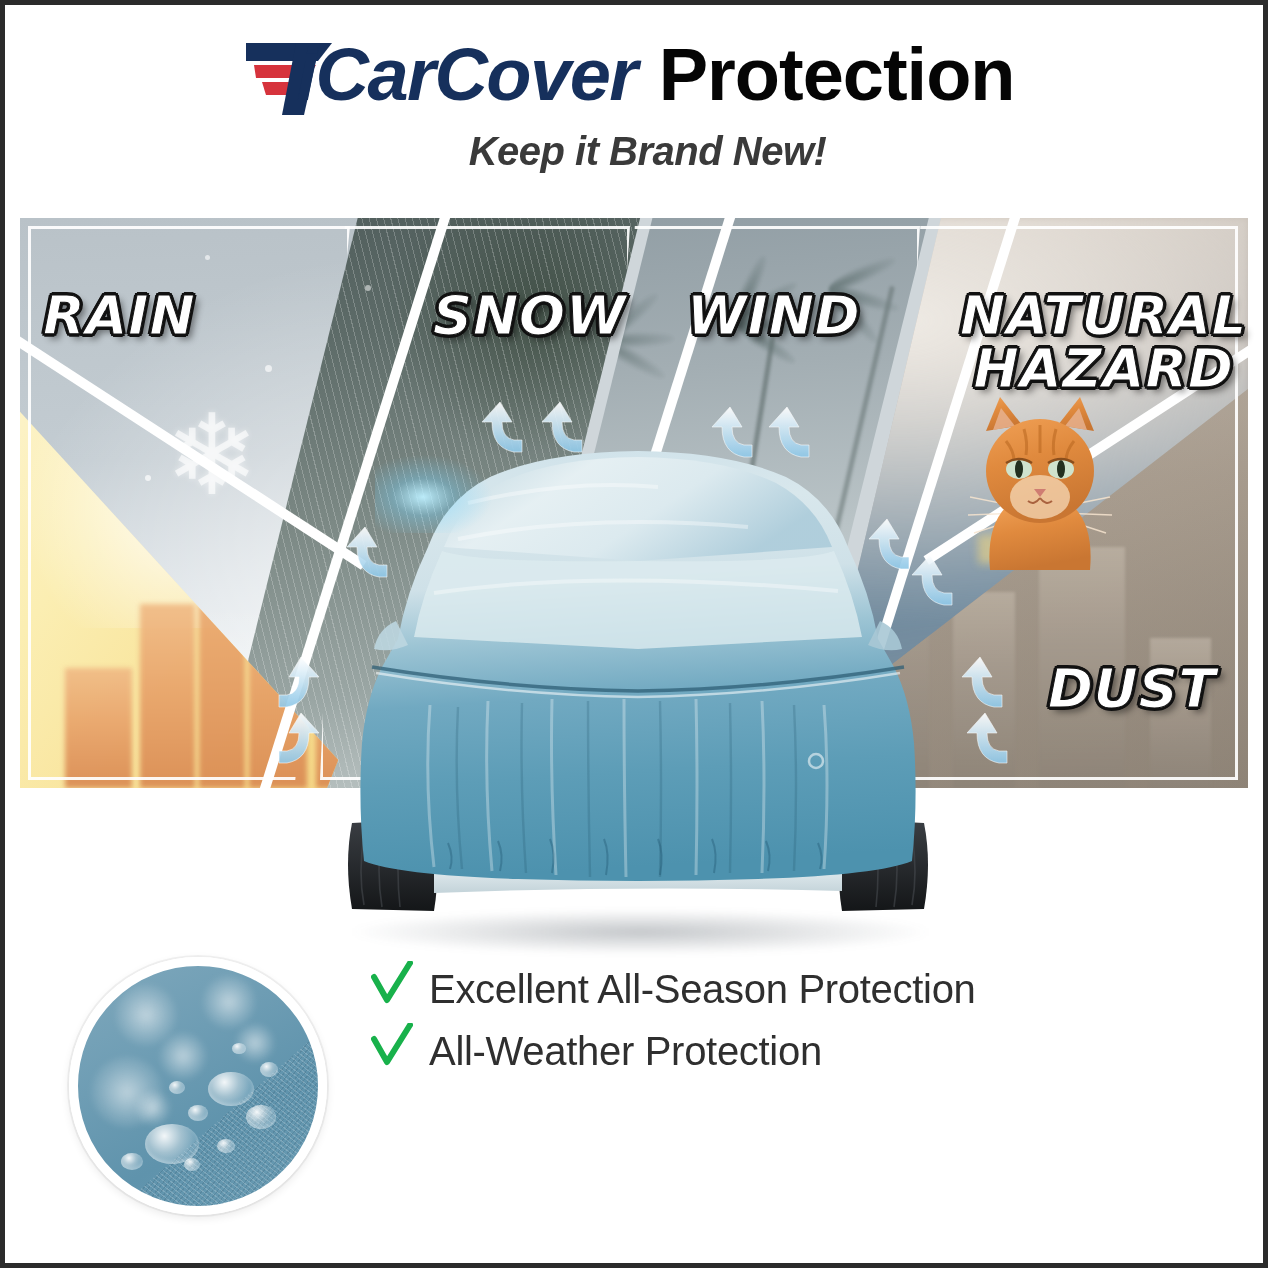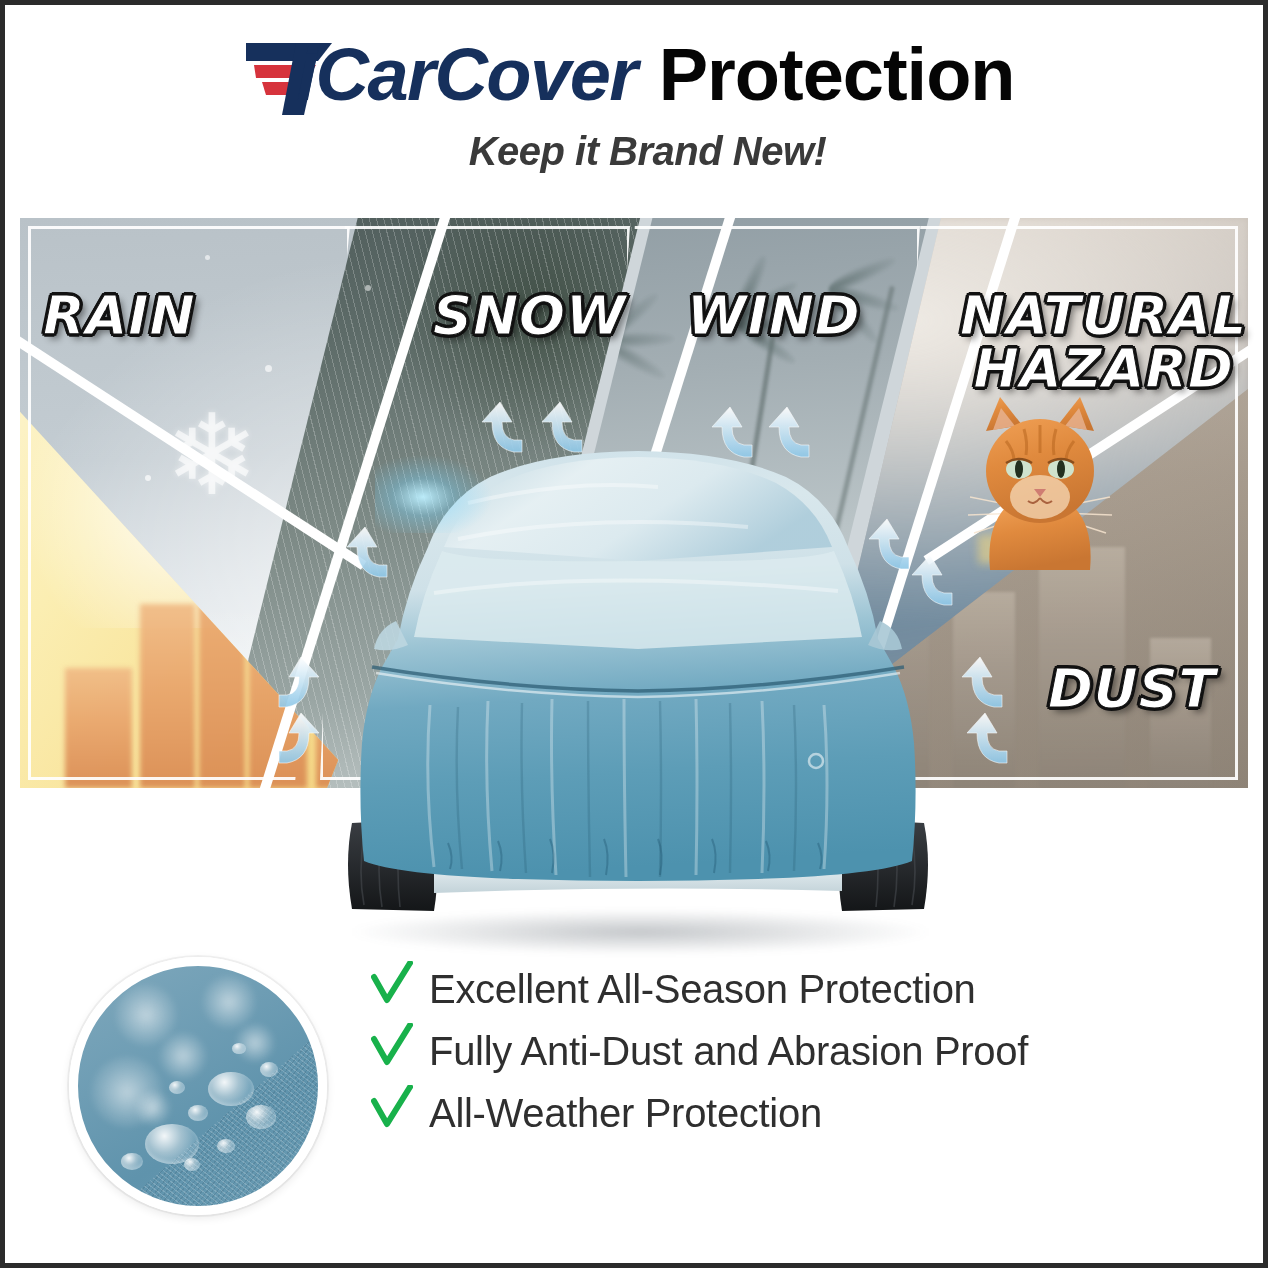--- a/index.html
+++ b/index.html
@@ -670,28 +670,20 @@
     <div class="feature-row">
       <span class="check">
         <svg viewBox="0 0 42 46" width="42" height="46" aria-hidden="true">
           <path d="M3 16 L16 39 L39 2" fill="none" stroke="#18b14b" stroke-width="6" stroke-linecap="round" stroke-linejoin="round"></path>
         </svg>
       </span>
       <span class="feature-text">Excellent All-Season Protection</span>
     </div>
 
 
-    <div class="feature-row">
-      <span class="check">
-        <svg viewBox="0 0 42 46" width="42" height="46" aria-hidden="true">
-          <path d="M3 16 L16 39 L39 2" fill="none" stroke="#18b14b" stroke-width="6" stroke-linecap="round" stroke-linejoin="round"></path>
-        </svg>
-      </span>
-      <span class="feature-text">Fully Anti-Dust and Abrasion Proof</span>
-    </div>
 
 
     <div class="feature-row">
       <span class="check">
         <svg viewBox="0 0 42 46" width="42" height="46" aria-hidden="true">
           <path d="M3 16 L16 39 L39 2" fill="none" stroke="#18b14b" stroke-width="6" stroke-linecap="round" stroke-linejoin="round"></path>
         </svg>
       </span>
       <span class="feature-text">All-Weather Protection</span>
     </div>

